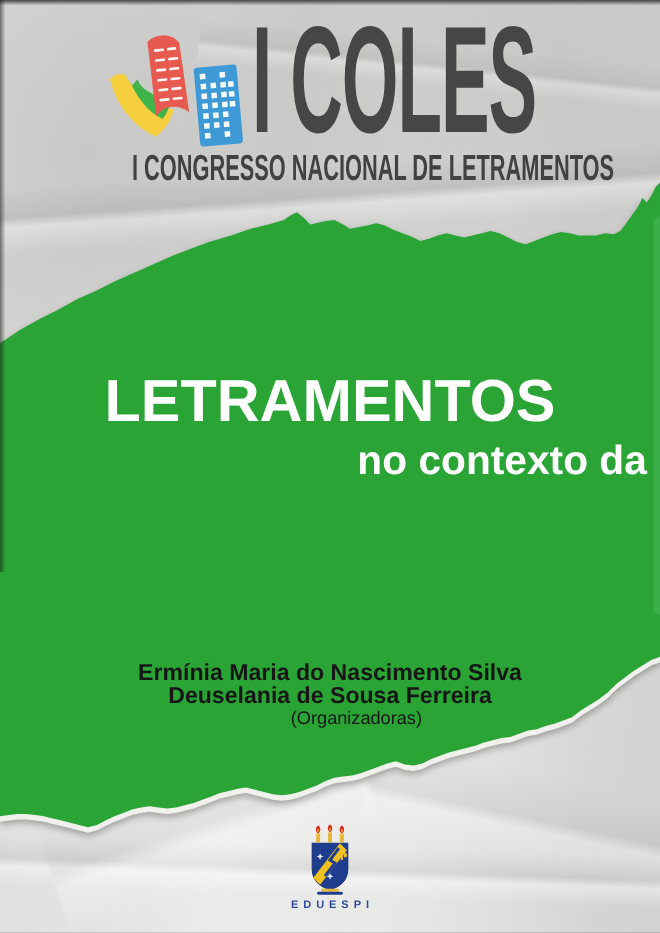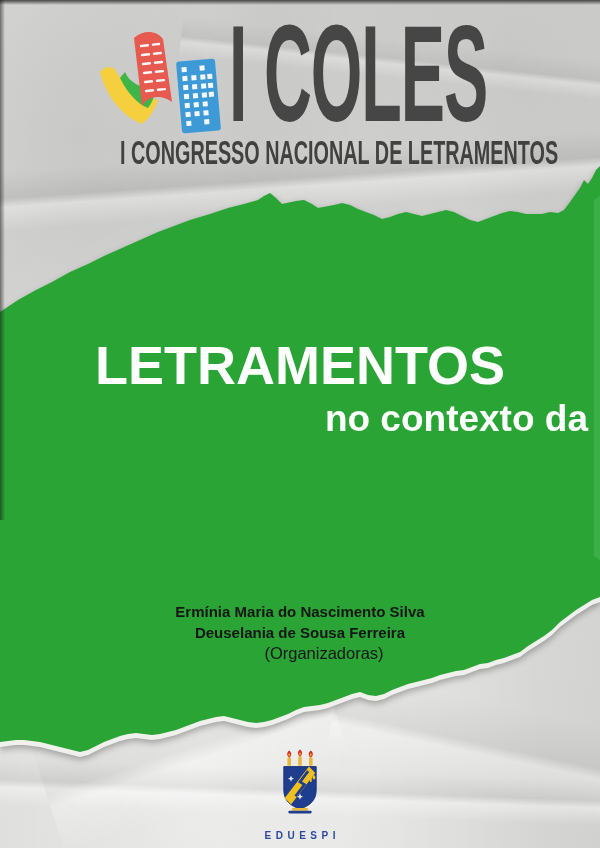--- a/index.html
+++ b/index.html
@@ -64,28 +64,28 @@
   .title-sub2{
     position:absolute;left:0;top:442px;width:600px;text-align:center;
     font-size:37px;line-height:1;font-weight:bold;color:#ffffff;
   }
 
   
   .organizers{
     position:absolute;left:0;top:601px;width:600px;text-align:center;
     color:#161616;
   }
-  .organizer-name{font-size:15px;line-height:21px;font-weight:bold;}
+  .organizer-name{font-size:21px;line-height:21px;font-weight:bold;}
   .organizer-role{font-size:16.5px;line-height:21px;font-weight:normal;margin-left:48px;}
 
   
   .publisher{position:absolute;left:0;top:748px;width:600px;display:flex;flex-direction:column;align-items:center;}
   .crest{width:54px;height:66px;}
   .publisher-name{
-    margin-top:16px;font-size:10px;font-weight:bold;color:#2b4a9b;
+    margin-top:3px;font-size:10px;font-weight:bold;color:#2b4a9b;
     letter-spacing:4.5px;text-indent:4.5px;
   }
 </style>
 </head>
 <body>
 
 <div class="page">
 
   <div class="crease c1"></div>
   <div class="crease c2"></div>

